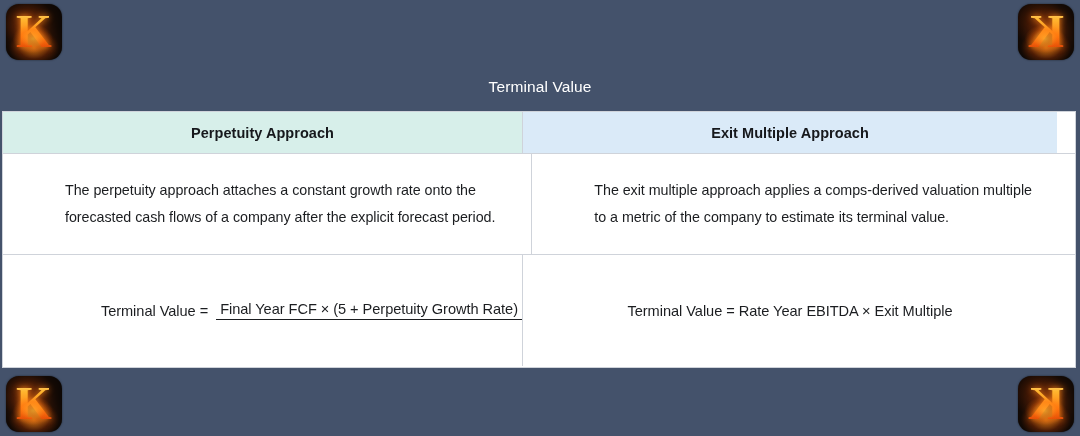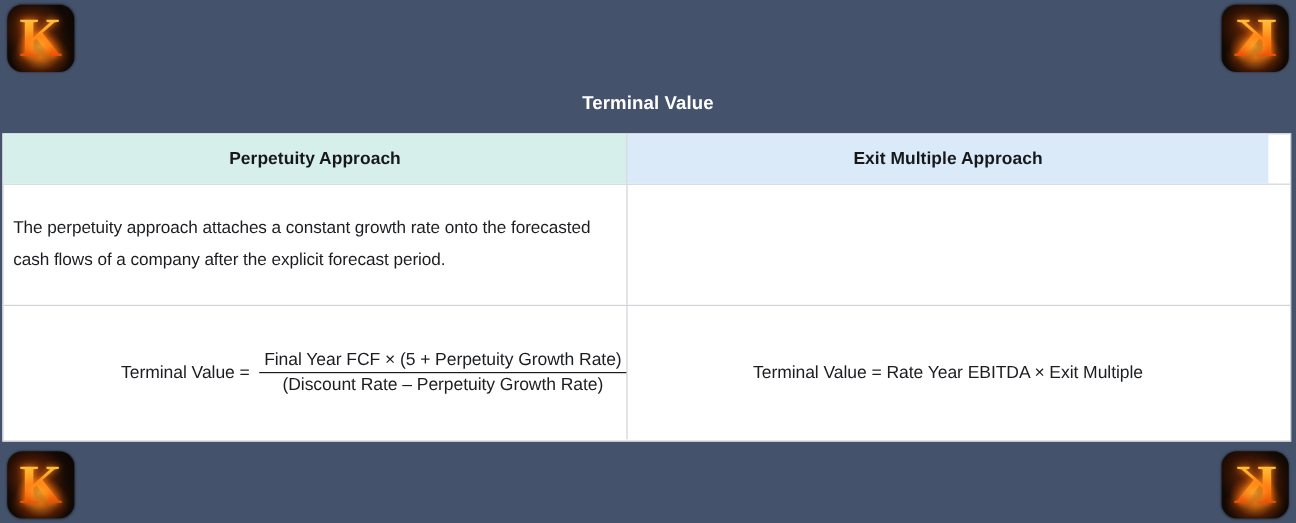--- a/index.html
+++ b/index.html
@@ -71,21 +71,21 @@
     width: 1080px;
     height: 46px;
     background: #44526b;
     display: flex;
     align-items: center;
     justify-content: center;
   }
   .title-band .title-text {
     color: #ffffff;
     font-size: 15.5px;
-    font-weight: bold;
+    font-weight: normal;
     letter-spacing: 0.1px;
   }
 
   
   .tv-table {
     position: absolute;
     left: 2px;
     top: 111px;
     width: 1074px;
     height: 257px;
@@ -115,21 +115,21 @@
   .header-row .tv-cell { justify-content: center; }
   .header-row .tv-cell.left  { background: #d7efea; }
   .header-row .tv-cell.right { background: #daeaf8; }
   .header-text {
     color: #16181c;
     font-size: 14.5px;
     font-weight: bold;
     letter-spacing: 0.05px;
   }
 
-  .desc-row .tv-cell { padding: 0 8px; }
+  .desc-row .tv-cell { padding: 0 34px; margin-left: 28px; }
   .desc-text {
     color: #1b1d20;
     font-size: 14.3px;
     line-height: 1.86;
     letter-spacing: -0.05px;
   }
 
   .formula-row .tv-cell.left  { justify-content: flex-end; padding-left: 34px; }
   .formula-row .tv-cell.right { justify-content: center; }
 
@@ -193,31 +193,33 @@
       <span class="header-text">Perpetuity Approach</span>
     </div>
     <div class="tv-cell right">
       <span class="header-text">Exit Multiple Approach</span>
     </div>
   </div>
 
   <div class="tv-row desc-row">
     <div class="tv-cell left">
       <span class="desc-text">The perpetuity approach attaches a constant growth rate onto the forecasted cash flows of a company after the explicit forecast period.</span>
+    </div>
+    <div class="tv-cell right">
+      <span class="desc-text">The exit multiple approach applies a comps-derived valuation multiple to a metric of the company to estimate its terminal value.</span>
     </div>
   </div>
 
   <div class="tv-row formula-row">
     <div class="tv-cell left">
       <div class="frac-formula">
         <span class="frac-lhs">Terminal Value =</span>
         <span class="frac">
           <span class="numer">Final Year FCF × (5 + Perpetuity Growth Rate)</span>
           <span class="fbar"></span>
-          <span class="denom">(Discount Rate – Perpetuity Growth Rate)</span>
         </span>
       </div>
     </div>
     <div class="tv-cell right">
       <span class="simple-formula">Terminal Value = Rate Year EBITDA × Exit Multiple</span>
     </div>
   </div>
 
 </div>
 

